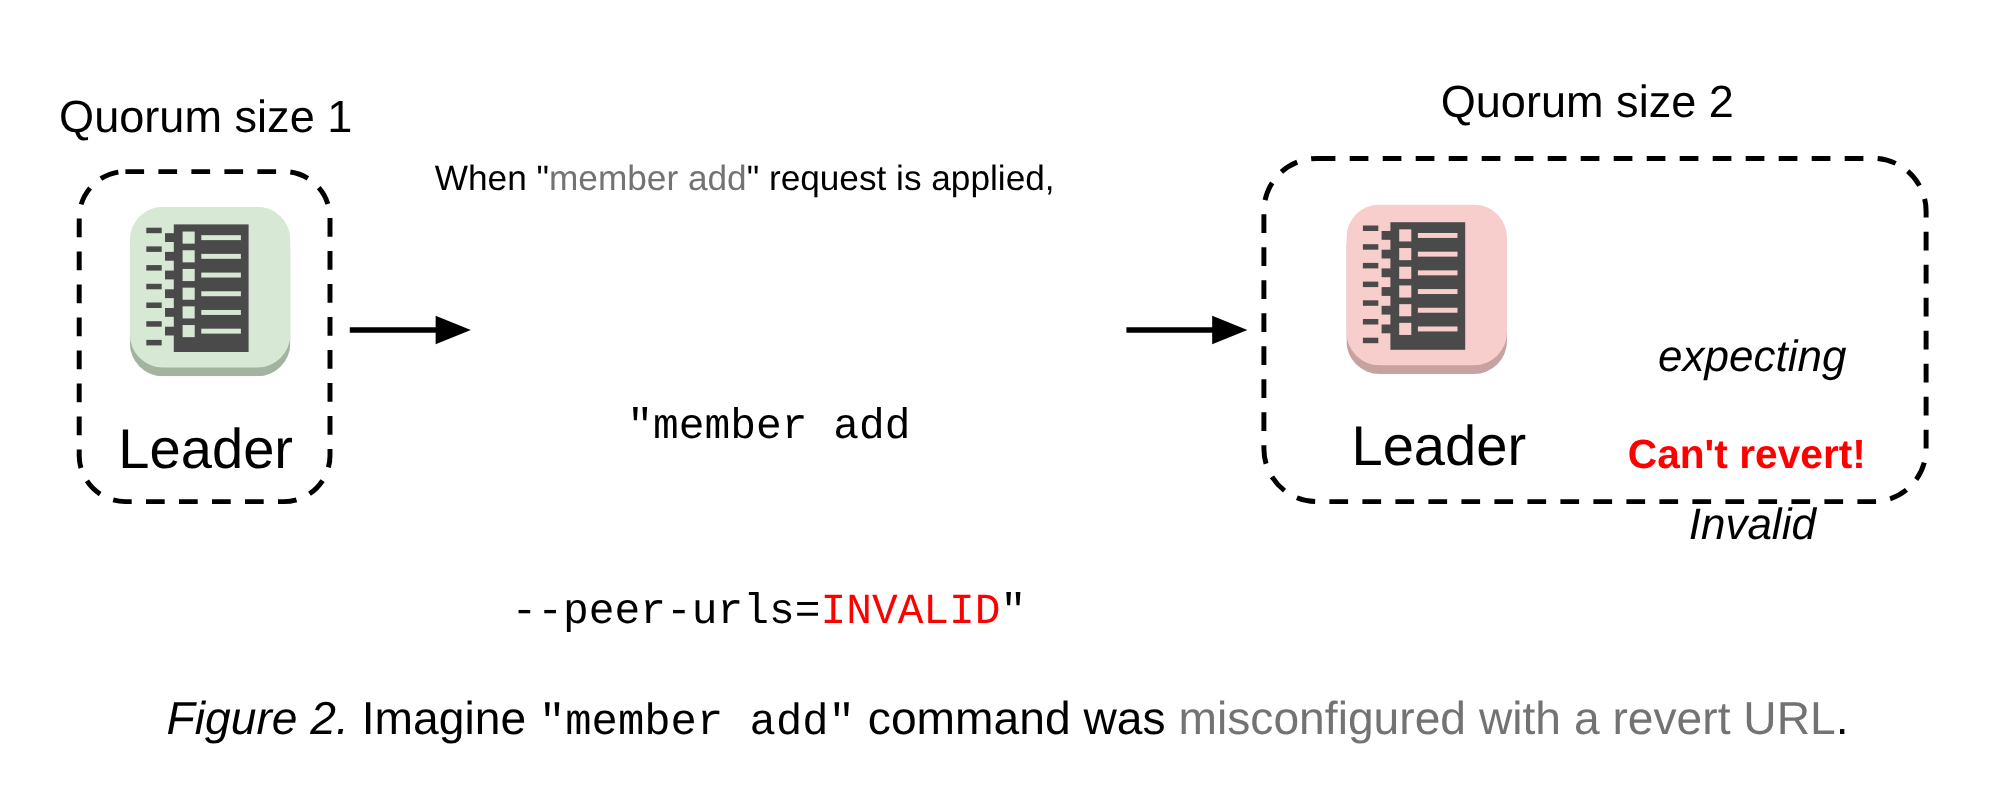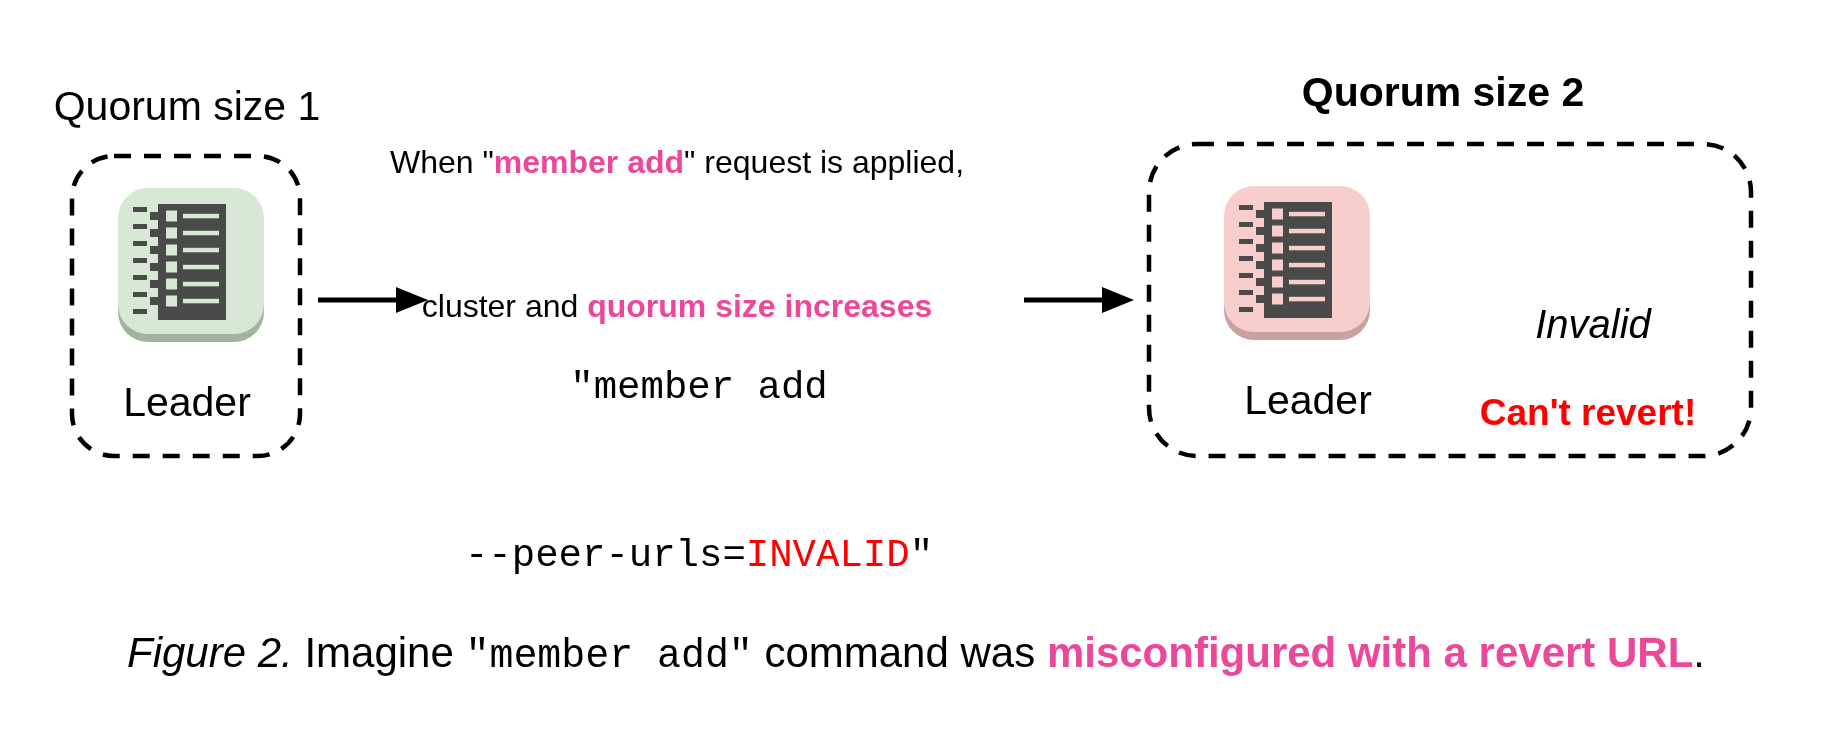--- a/index.html
+++ b/index.html
@@ -1,23 +1,23 @@
 <!DOCTYPE html>
 <html><head>
 <meta charset="utf-8">
 <style>
   html,body{margin:0;padding:0;background:#ffffff;}
   .canvas{position:relative;width:1832px;height:738px;background:#ffffff;overflow:hidden;
           font-family:"Liberation Sans",sans-serif;color:#000;}
   .abs{position:absolute;}
   .ctr{transform:translateX(-50%);white-space:pre;}
   .group-title{font-size:41px;line-height:1;}
-  .node-label{font-size:41px;line-height:1;}
+  .node-label{font-size:51px;line-height:1;}
   .top-note{font-size:32px;line-height:48px;text-align:center;white-space:pre;}
-  .em-red{color:#ec4899;font-weight:bold;}
+  .em-red{color:#737373;font-weight:normal;}
   .bright-red{color:#ff0000;}
   .command{font-family:"Liberation Mono",monospace;font-size:39px;line-height:56px;
            text-align:center;white-space:pre;}
   .expecting{font-size:40px;line-height:51px;font-style:italic;text-align:center;white-space:pre;}
   .warning{font-size:37px;font-weight:bold;color:#ff0000;white-space:pre;text-align:right;}
   .caption{width:1832px;left:0;text-align:center;font-size:42px;line-height:53px;white-space:pre-wrap;}
   .caption .code{font-family:"Liberation Mono",monospace;font-size:0.95em;}
   .fig-label{font-style:italic;}
   
   .icon-green .ic-shadow{fill:#a3b39f;}
@@ -76,34 +76,33 @@
 
   <div class="abs ctr node-label" style="left:187px;top:382px;">Leader</div>
 
   <svg class="abs" style="left:316px;top:284px;" width="114" height="32">
     <line x1="2" y1="16" x2="84" y2="16" stroke="#000" stroke-width="5"></line>
     <polygon points="80,3 112,16 80,29" fill="#000"></polygon>
   </svg>
 
   <div class="abs ctr top-note" style="left:677px;top:42px;">
     <div><span>When "</span><span class="em-red">member add</span><span>" request is applied,</span></div>
-    <div><span>cluster and </span><span class="em-red">quorum size increases</span></div>
   </div>
 
   <div class="abs ctr command" style="left:699px;top:248px;">
     <div>"member add</div>
     <div><span>--peer-urls=</span><span class="bright-red">INVALID</span><span>"</span></div>
   </div>
 
   <svg class="abs" style="left:1022px;top:284px;" width="114" height="32">
     <line x1="2" y1="16" x2="84" y2="16" stroke="#000" stroke-width="5"></line>
     <polygon points="80,3 112,16 80,29" fill="#000"></polygon>
   </svg>
 
-  <div class="abs ctr group-title" style="left:1443px;top:72px;font-weight:bold;">Quorum size 2</div>
+  <div class="abs ctr group-title" style="left:1443px;top:72px;">Quorum size 2</div>
 
   <svg class="abs" style="left:1146px;top:141px;" width="608" height="318">
     <rect x="3" y="3" width="602" height="312" rx="48" fill="none" stroke="#000" stroke-width="4.5" stroke-dasharray="17 13"></rect>
   </svg>
 
   <svg class="abs icon-pink" style="left:1224px;top:186px;" width="146" height="154" viewBox="0 0 146 154">
     <rect class="ic-shadow" x="0" y="8" width="146" height="146" rx="30"></rect>
     <rect class="ic-bg" x="0" y="0" width="146" height="146" rx="30"></rect>
     <g class="ic-body">
       <rect x="40" y="16" width="68" height="116"></rect>
@@ -133,20 +132,21 @@
       <rect x="48" y="90.5" width="11" height="11"></rect>
         <rect x="65" y="93.8" width="36" height="4.5"></rect>
       <rect x="48" y="107.5" width="11" height="11"></rect>
         <rect x="65" y="110.8" width="36" height="4.5"></rect>
     </g>
   </svg>
 
   <div class="abs ctr node-label" style="left:1308px;top:380px;">Leader</div>
 
   <div class="abs ctr expecting" style="left:1593px;top:197px;">
+    <div>expecting</div>
     <div>Invalid</div>
   </div>
 
   <div class="abs ctr warning" style="left:1588px;top:392px;">Can't revert!</div>
 
   <div class="abs caption" style="top:520px;">
     <div><span class="fig-label">Figure 2.</span><span> Imagine </span><span class="code">"member add"</span><span> command was </span><span class="em-red">misconfigured with a revert URL</span><span>.</span></div>
     
     
   </div>

